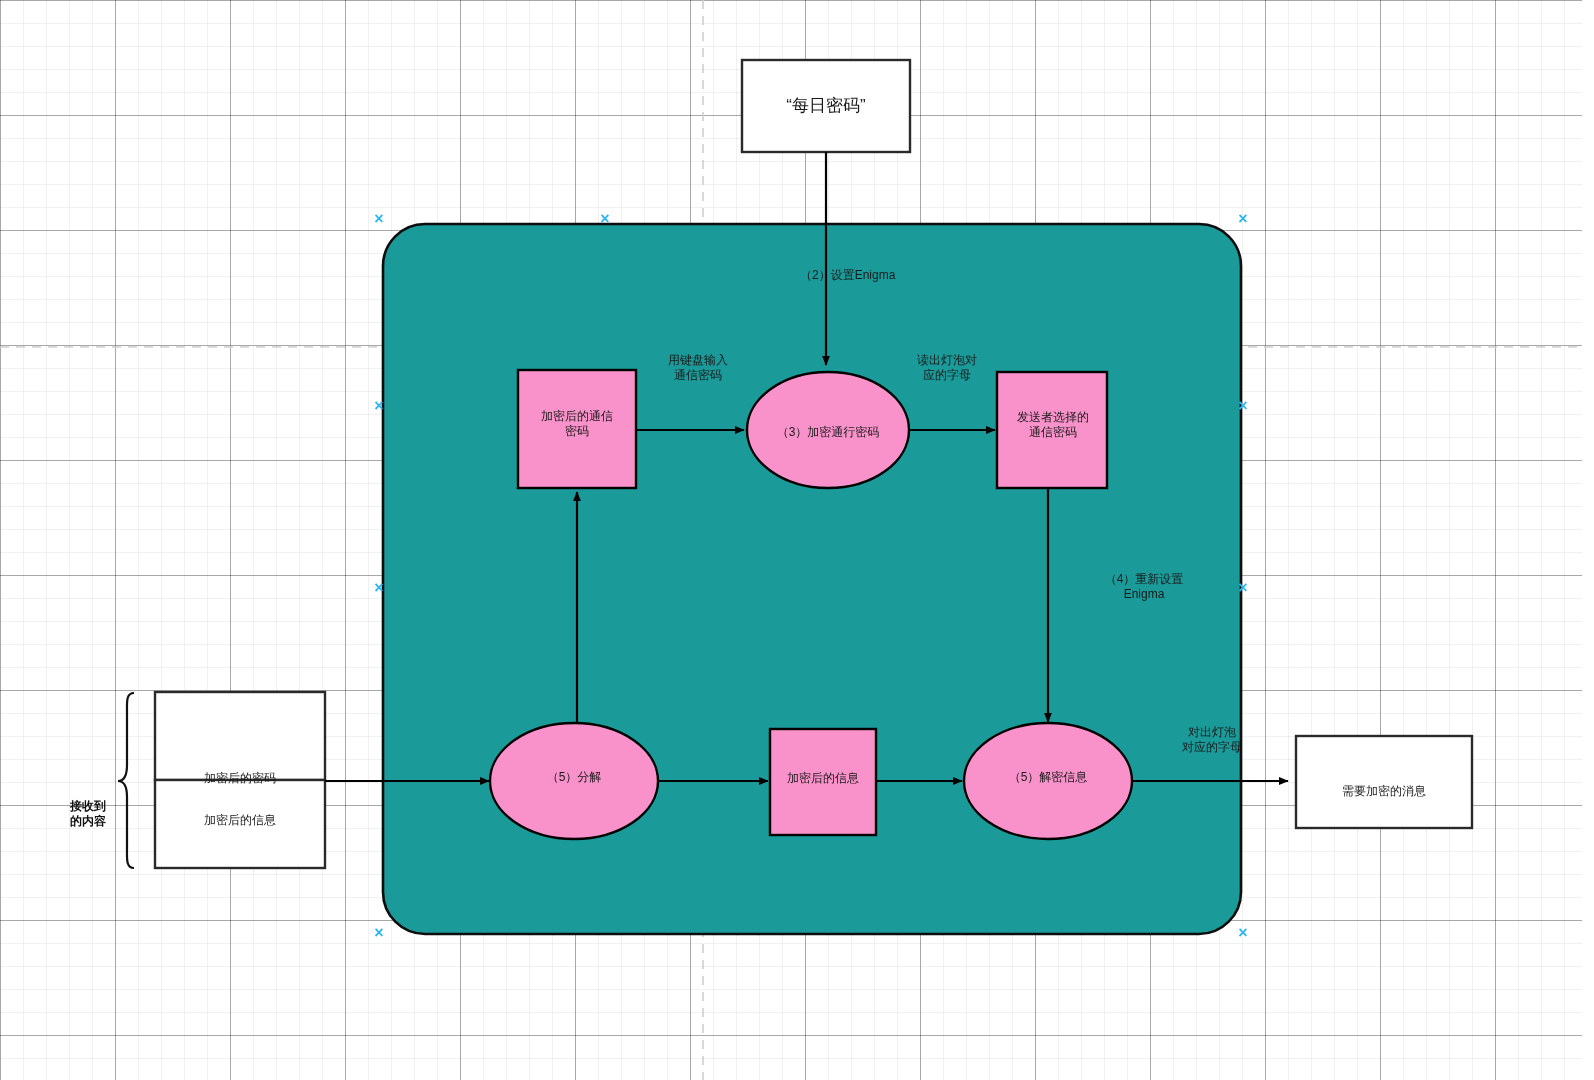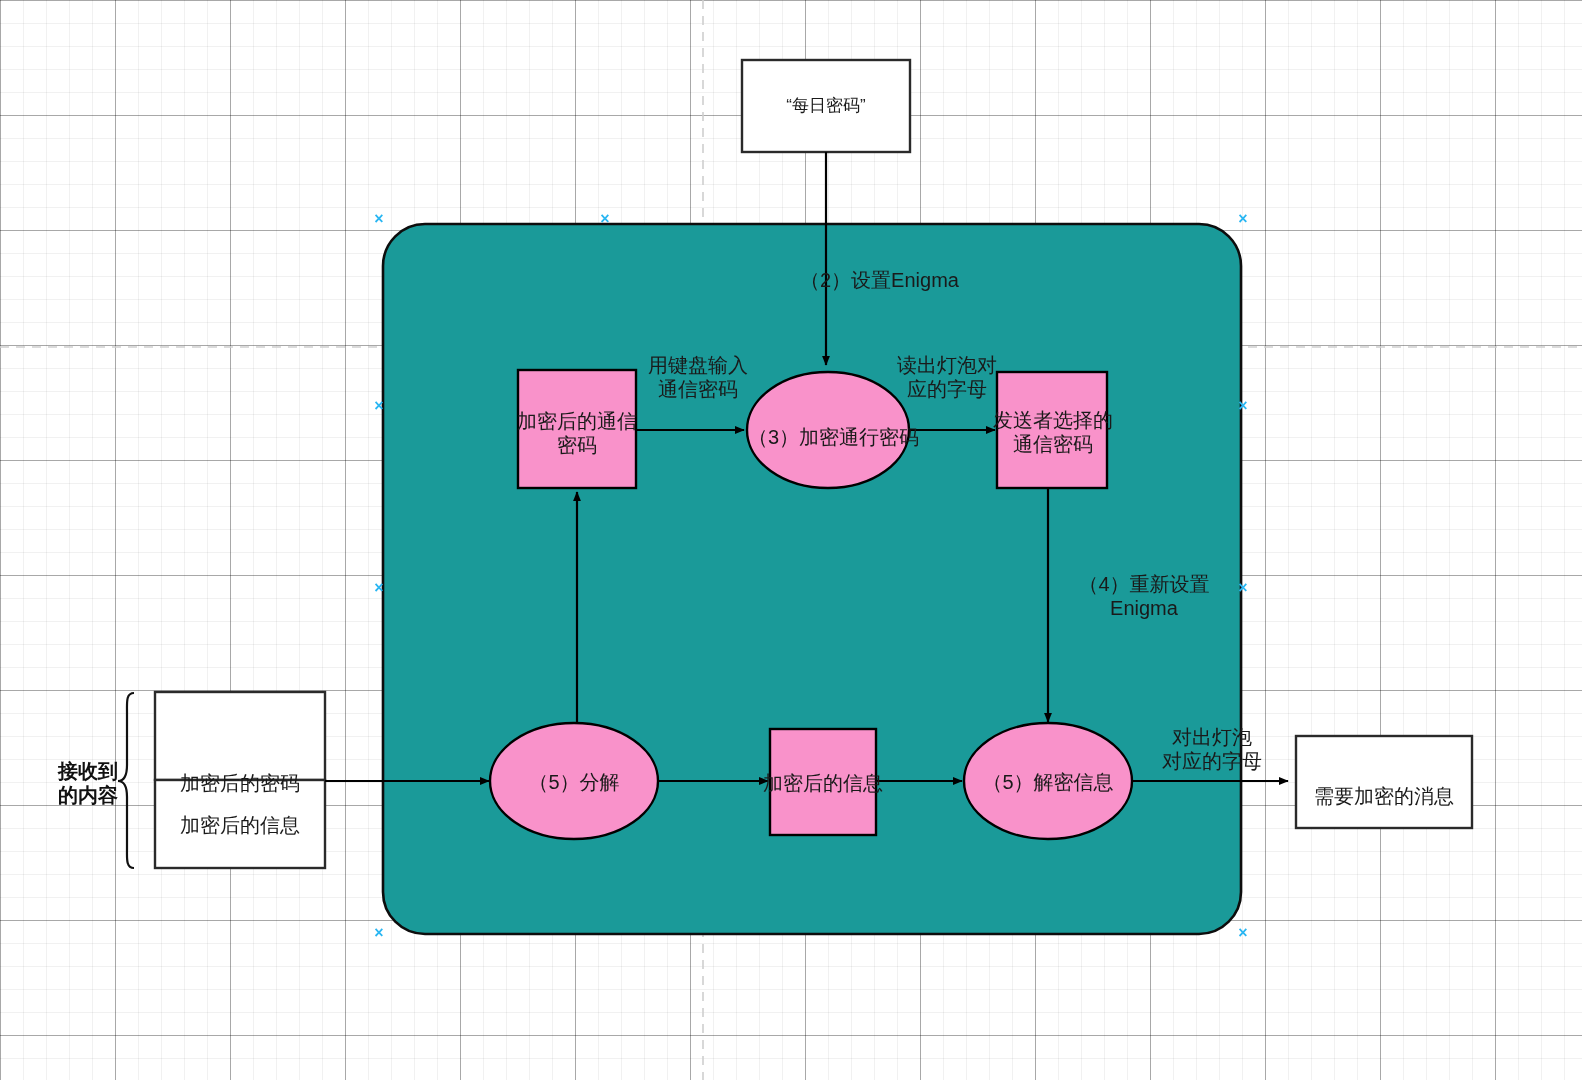--- a/index.html
+++ b/index.html
@@ -36,22 +36,22 @@
     height: 1080px;
   }
   .lbl {
     position: absolute;
     text-align: center;
     color: #1a1a1a;
     line-height: 1.22;
     white-space: pre;
     pointer-events: none;
   }
-  .lbl-dark { color: #111111; }
-  .fs16 { font-size: 20px; }
+  .lbl-dark { color: #111111; margin-top: 40px; }
+  .fs16 { font-size: 12px; }
   .fs17 { font-size: 17px; }
 </style>
 </head>
 <body>
 
 <div id="canvas">
 
   <svg id="diagram-svg" viewBox="0 0 1594 1080" xmlns="http://www.w3.org/2000/svg">
     <defs>
       <marker id="arw" markerWidth="10" markerHeight="8" refX="9.2" refY="4" orient="auto" markerUnits="userSpaceOnUse">
@@ -157,21 +157,21 @@
 密码</div>
 
   <div class="lbl fs16" style="left:628px; top:353px; width:140px;text-align:center;">用键盘输入
 通信密码</div>
 
   <div class="lbl fs16" style="left:748px; top:425px; width:160px;">（3）加密通行密码</div>
 
   <div class="lbl fs16" style="left:884px; top:353px; width:126px;">读出灯泡对
 应的字母</div>
 
-  <div class="lbl fs16" style="left:993px; top:410px; width:120px;font-family:Liberation Mono, monospace;">发送者选择的
+  <div class="lbl fs16" style="left:993px; top:410px; width:120px;">发送者选择的
 通信密码</div>
 
   <div class="lbl fs16" style="left:1060px; top:572px; width:168px;">（4）重新设置
 Enigma</div>
 
   <div class="lbl fs16 lbl-dark" style="left:42px; top:759px; width:92px; font-weight:bold;">接收到
 的内容</div>
 
   <div class="lbl fs16" style="left:155px; top:727px; width:170px;margin-top:44px;">加密后的密码</div>
 

